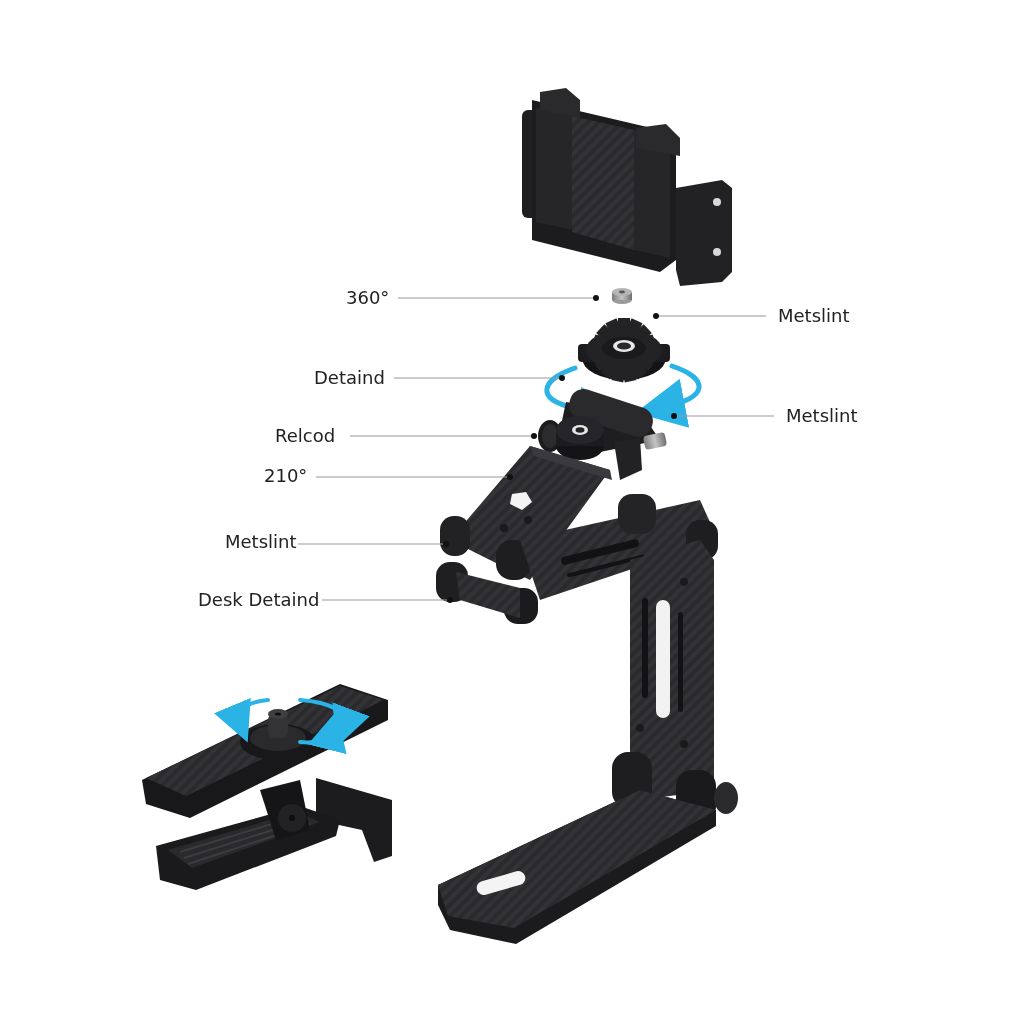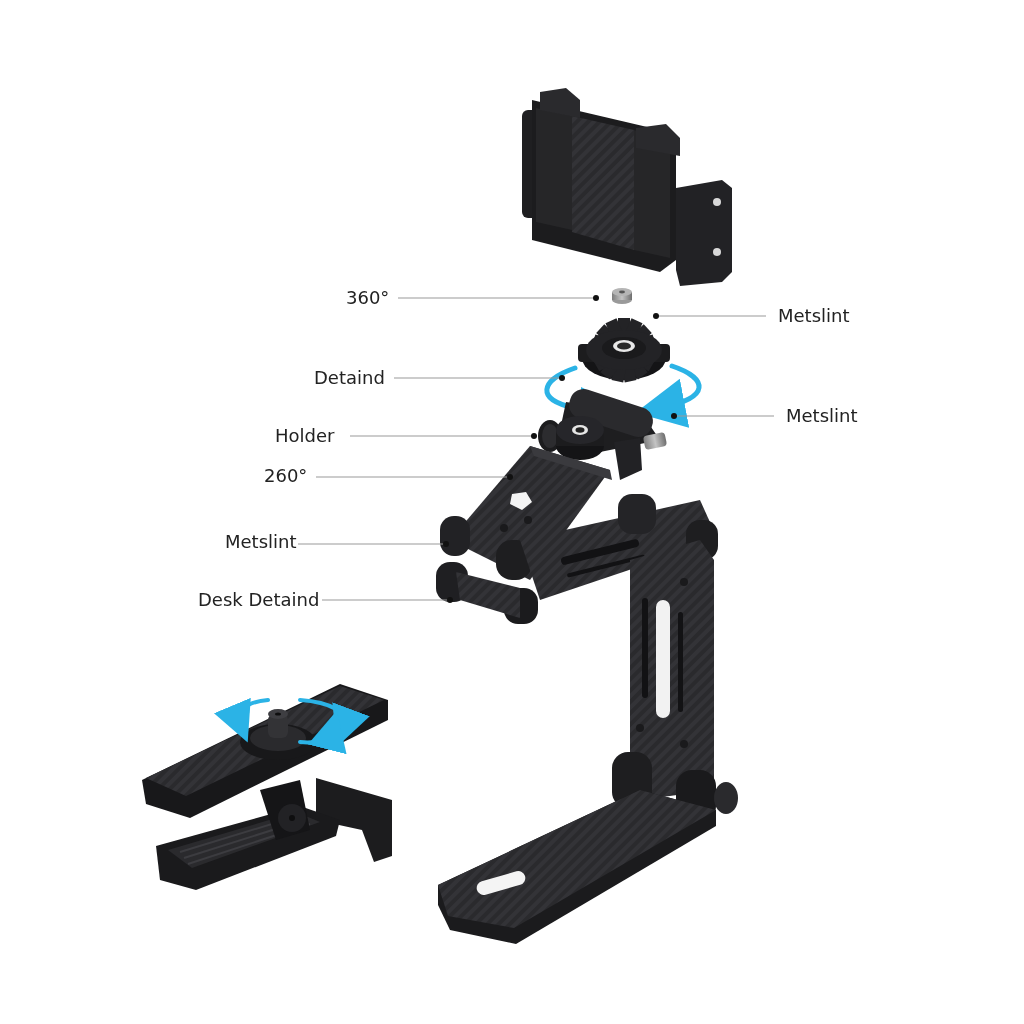--- a/index.html
+++ b/index.html
@@ -190,18 +190,18 @@
       <circle cx="510" cy="477" r="3"></circle>
       <circle cx="446" cy="544" r="3"></circle>
       <circle cx="450" cy="600" r="3"></circle>
     </g>
   </svg>
 
   <div class="label" style="left:346px; top:288px;">360°</div>
   <div class="label" style="left:778px; top:306px;text-align:center;">Metslint</div>
   <div class="label" style="left:314px; top:368px;text-align:center;">Detaind</div>
   <div class="label" style="left:786px; top:406px;">Metslint</div>
-  <div class="label" style="left:275px; top:426px;">Holder</div>
-  <div class="label" style="left:264px; top:466px;">260°</div>
+  <div class="label" style="left:275px; top:426px;">Relcod</div>
+  <div class="label" style="left:264px; top:466px;">210°</div>
   <div class="label" style="left:225px; top:532px;">Metslint</div>
   <div class="label" style="left:198px; top:590px;">Desk Detaind</div>
 
 </div>
 
 </body></html>

